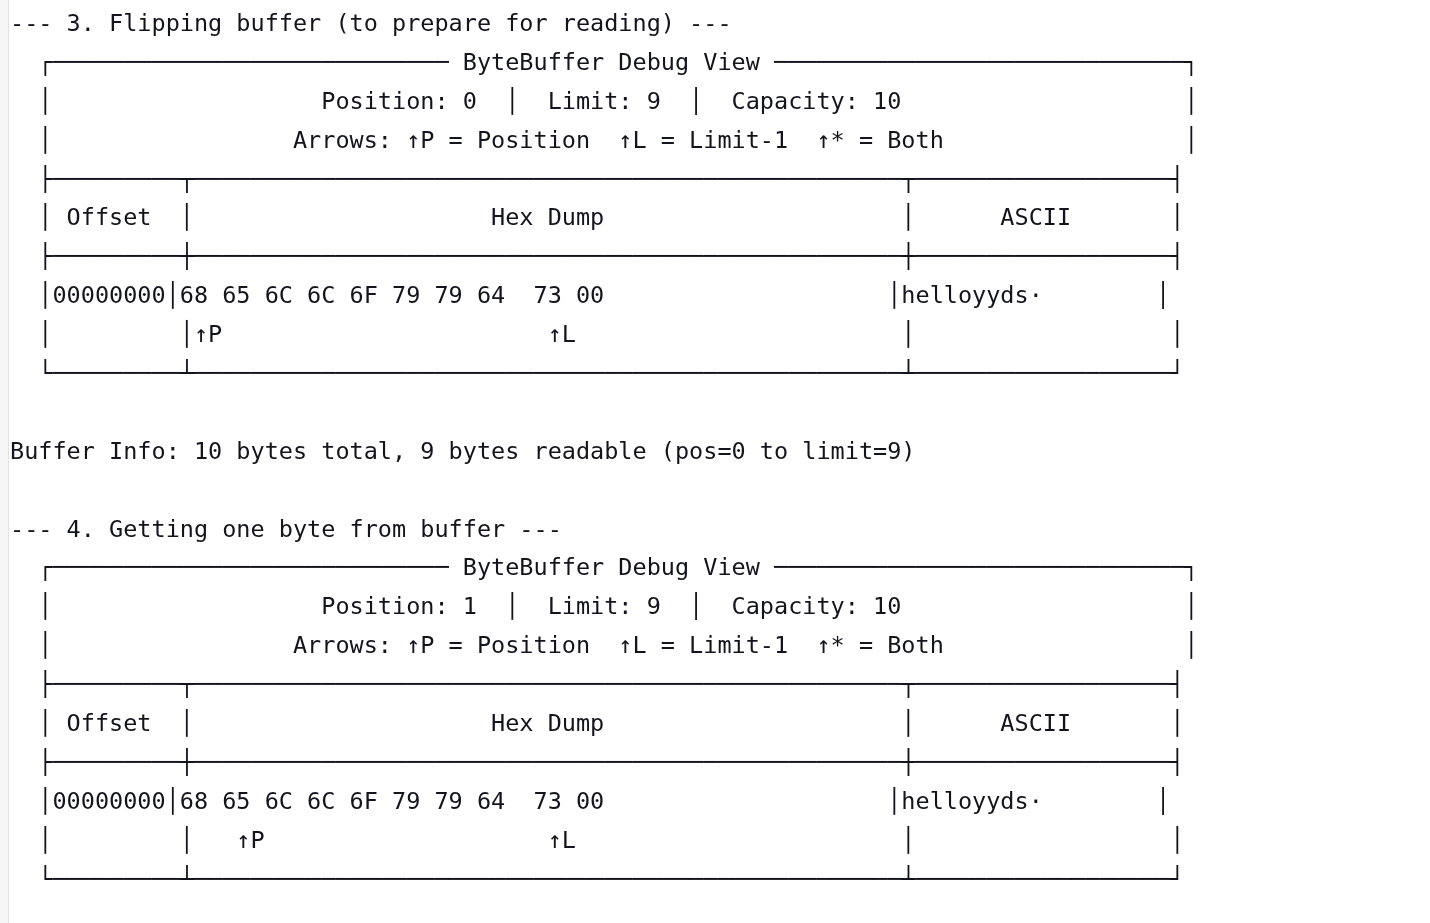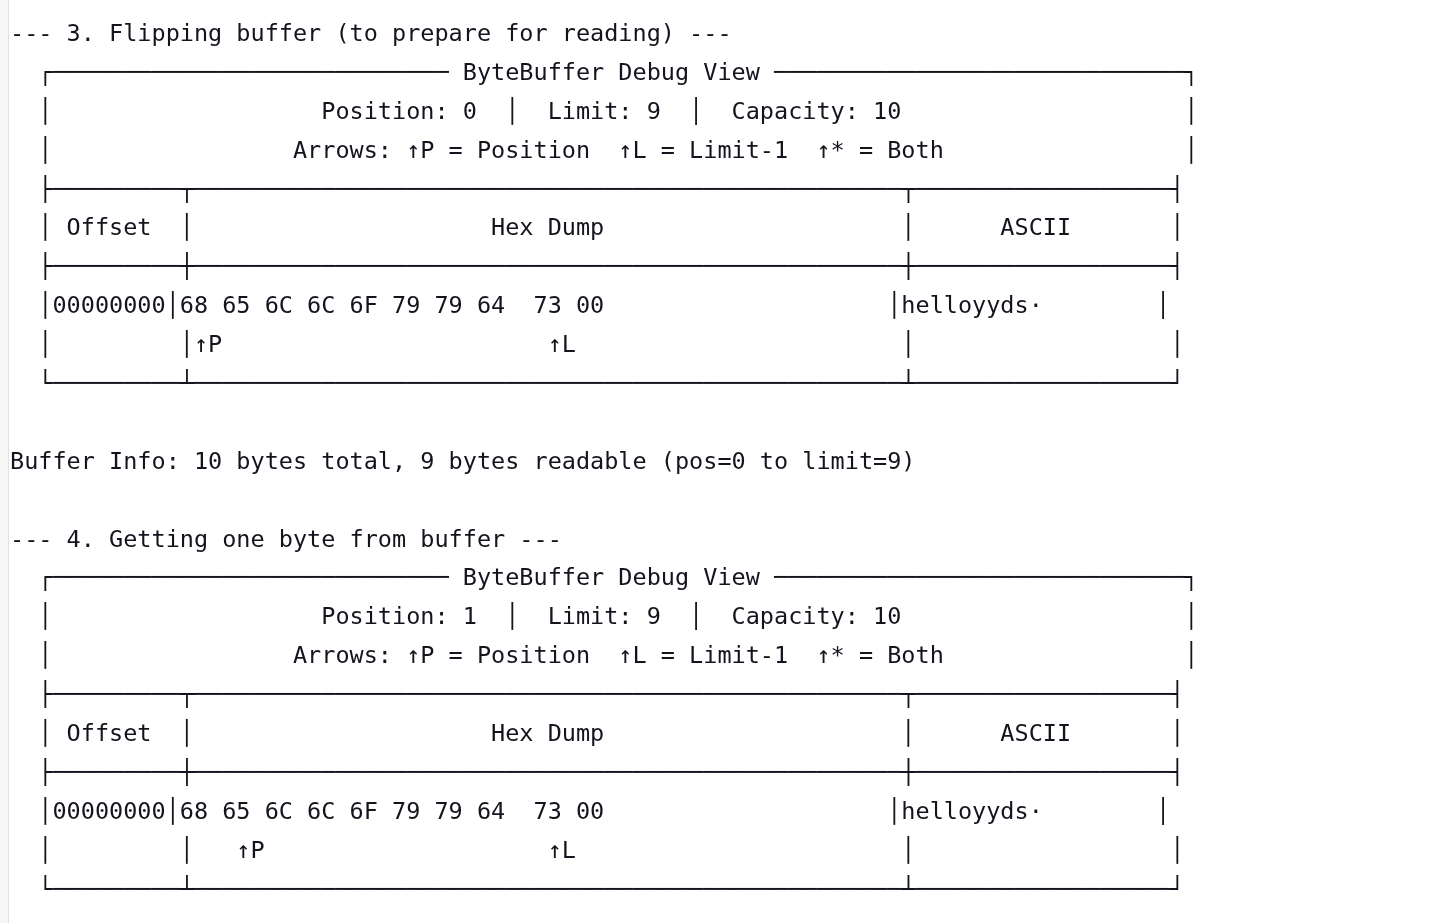--- a/index.html
+++ b/index.html
@@ -30,21 +30,21 @@
     border-right: 1px solid #e2e2e2;
     box-sizing: border-box;
   }
   .console {
     position: absolute;
     left: 10px;
     top: 0;
     width: 1420px;
     height: 758px;
     background: #ffffff;
-    padding: 14px 0 0 0;
+    padding: 4px 0 0 0;
     box-sizing: border-box;
   }
   .lines {
     margin: 0;
     padding: 0;
     font-family: "DejaVu Sans Mono", "Liberation Mono", monospace;
     font-size: 23.5px;
     line-height: 38.9px;
     letter-spacing: 0px;
     color: #14141e;

